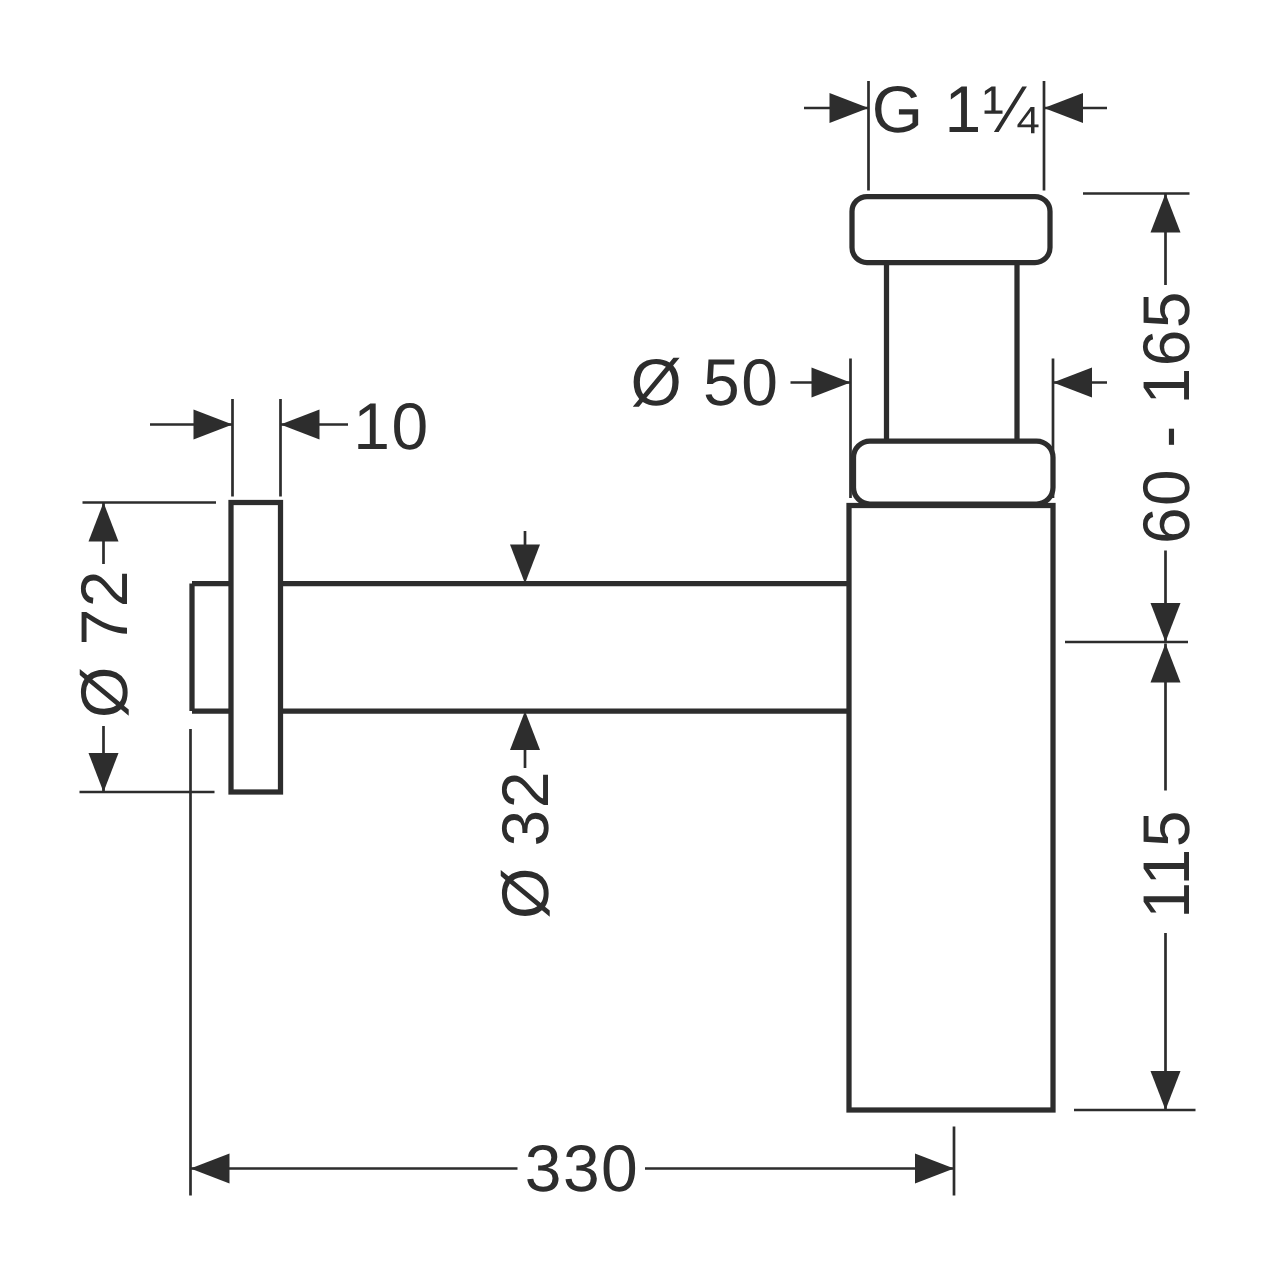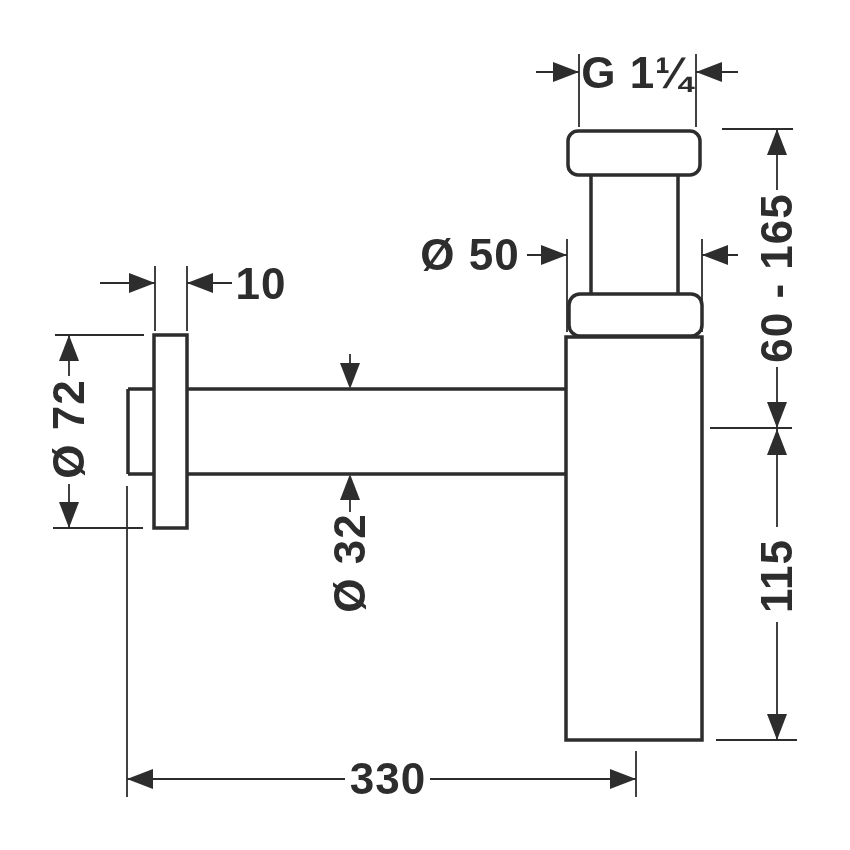--- a/index.html
+++ b/index.html
@@ -5,21 +5,20 @@
   :root{
     --line:#2d2d2d;
     --bg:#ffffff;
   }
   html,body{margin:0;padding:0;background:var(--bg);}
   .stage{
     position:relative;
     width:850px;height:850px;
     background:var(--bg);
     font-family:"Liberation Sans", sans-serif;
-    font-weight:bold;
   }
   svg{display:block;width:850px;height:850px;}
   .outline{fill:none;stroke:var(--line);stroke-width:3.5;stroke-linejoin:miter;}
   .thin{fill:none;stroke:var(--line);stroke-width:1.8;}
   .arrow{fill:var(--line);stroke:none;}
   text.dim{
     font-family:"Liberation Sans", sans-serif;
     font-size:44px;
     fill:var(--line);
     letter-spacing:1px;

